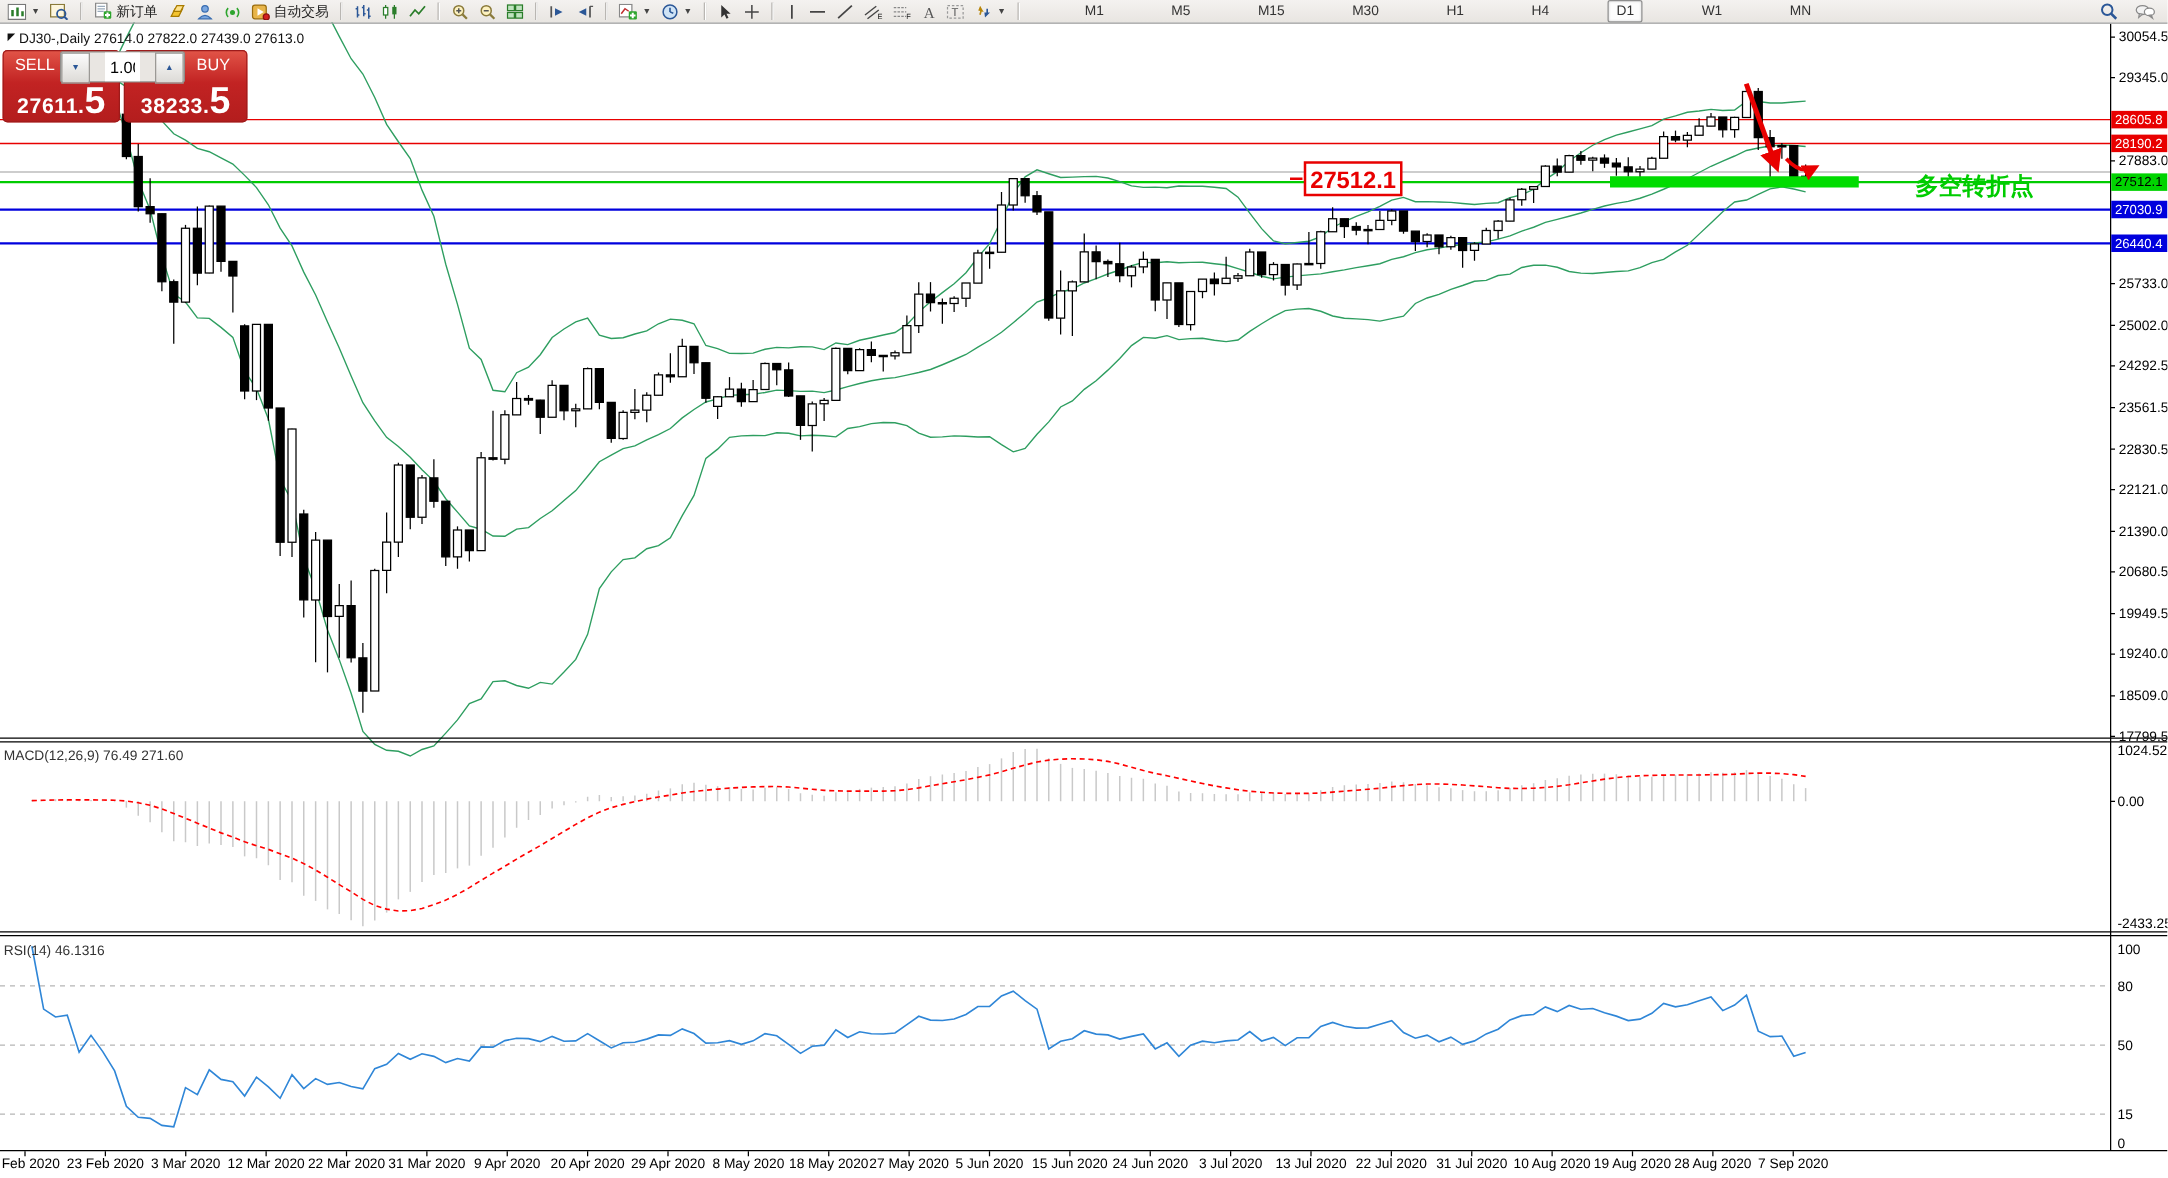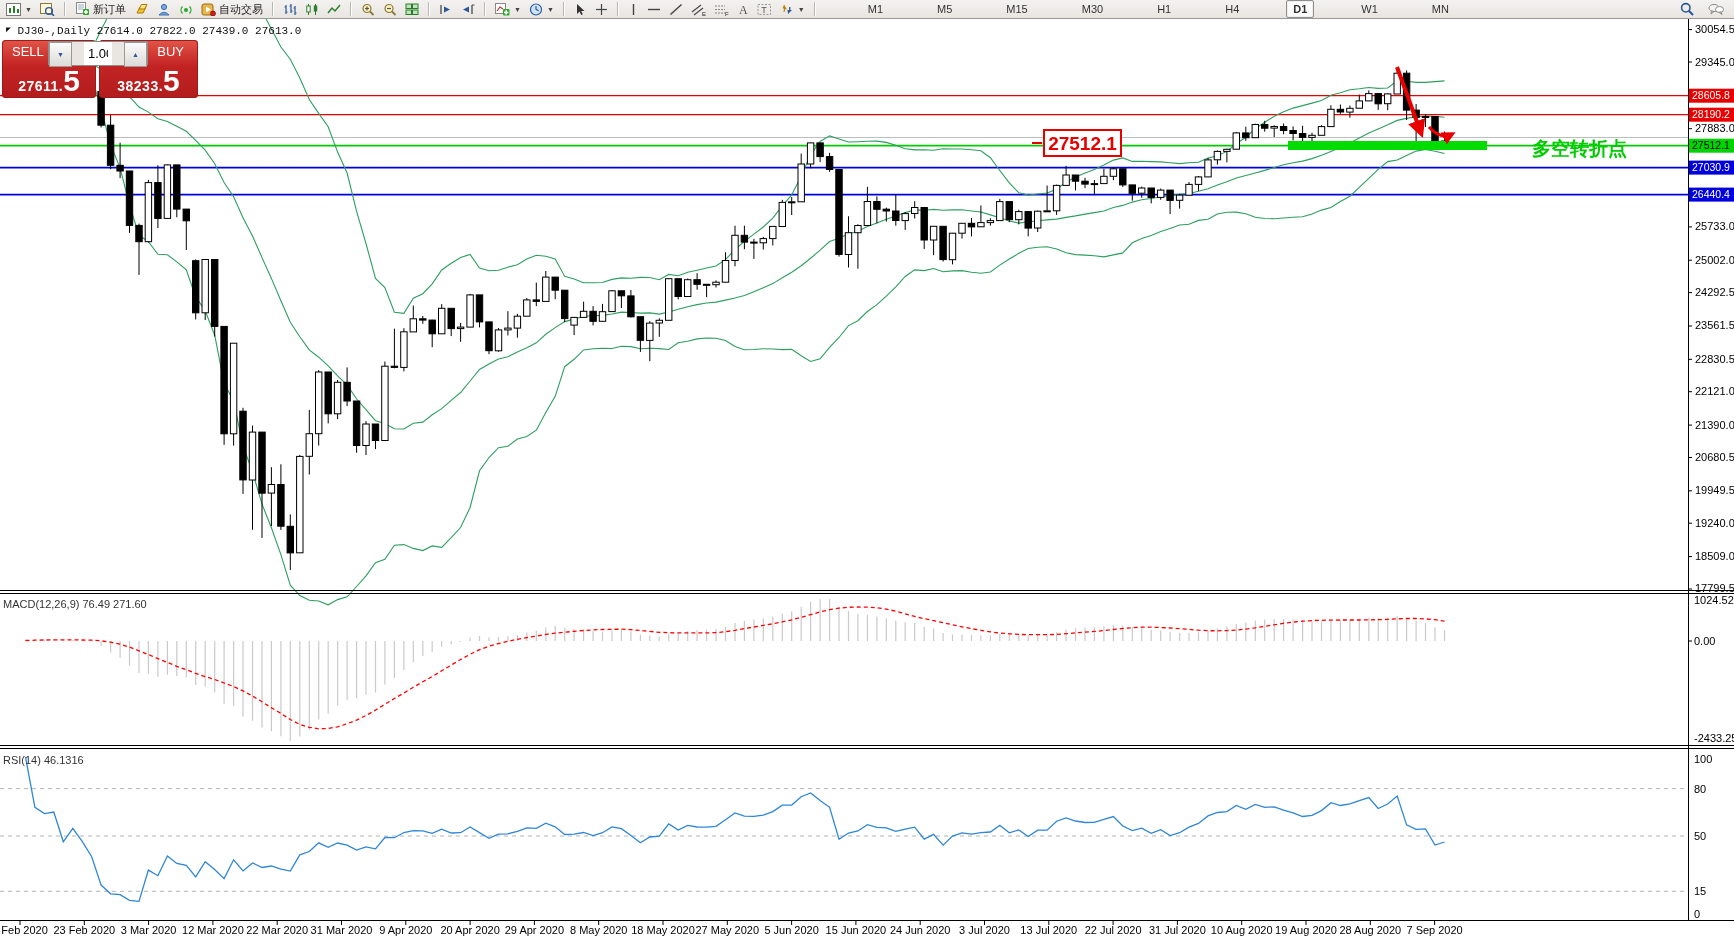--- a/index.html
+++ b/index.html
@@ -6,36 +6,36 @@
             font-family:"Liberation Sans",sans-serif;-webkit-font-smoothing:antialiased;}
   
   #toolbar{position:absolute;left:0;top:0;width:1734px;height:18px;background:linear-gradient(#f4f2f0,#e8e5e1);
            border-bottom:1px solid #9a9a9a;display:flex;align-items:center;font-size:11px;color:#222;z-index:30;}
   .tb-group{display:flex;align-items:center;height:18px;padding:0 2px;}
   .tb-sep{width:1px;height:14px;background:#b9b6b2;border-right:1px solid #fff;margin:0 3px;}
   .tb-btn{display:flex;align-items:center;gap:3px;padding:19px 3px;height:15px;border:1px solid transparent;border-radius:2px;cursor:default;white-space:nowrap;}
   .tb-btn svg{display:block;}
   .tb-caret{font-size:7px;color:#444;margin-left:1px;}
   .tf-btn{padding:1px 6px;height:14px;display:flex;align-items:center;border:1px solid transparent;border-radius:2px;color:#333;margin-left:40px;}
-  .tf-btn.active{background:#fdfdfd;border:1px solid #8e8e8e;box-shadow:inset 0 0 2px #cfcfcf;font-weight:bold;}
+  .tf-btn.active{background:#fdfdfd;border:1px solid #8e8e8e;box-shadow:inset 0 0 2px #cfcfcf;}
   #tb-right{margin-left:auto;display:flex;align-items:center;padding-right:6px;gap:6px;}
   
   #chart-svg{position:absolute;left:0;top:0;z-index:5;}
   
-  #symbol-header{position:absolute;left:6px;top:25px;font-size:11px;color:#111;z-index:20;font-family:Liberation Mono, monospace;}
+  #symbol-header{position:absolute;left:6px;top:25px;font-size:11px;color:#111;z-index:20;}
   
   #trade-panel{position:absolute;left:2px;top:40px;width:189px;height:58px;z-index:25;font-family:"Liberation Sans",sans-serif;}
   .col{position:absolute;top:0;height:58px;border-radius:4px;background:linear-gradient(#e25548,#c22323 45%,#b31d1d);box-shadow:inset 0 0 0 1px #9d1b1b;}
   #sell-col{left:0;width:94px;}
   #buy-col{left:97px;width:99px;}
   .side-label{position:absolute;top:4px;font-size:13px;color:#fff;}
   #sell-label{left:10px;}
   #buy-label{right:14px;}
   .big-price{position:absolute;bottom:3px;width:100%;text-align:center;color:#fff;font-weight:bold;}
-  .big-price .small{font-size:14px;letter-spacing:0.5px;}
+  .big-price .small{font-size:17px;letter-spacing:0.5px;}
   .big-price .big{font-size:30px;line-height:22px;}
   #vol-box{position:absolute;left:46px;top:1px;width:98px;height:23px;background:#e9e6e2;border:1px solid #8f8d8a;border-radius:2px;display:flex;z-index:2;gap:12px;}
   .spin-btn{width:21px;height:100%;background:linear-gradient(#fcfcfc,#dcdad6);border:1px solid #9b9995;display:flex;align-items:center;justify-content:center;font-size:7px;color:#2b5797;}
   #vol-input{flex:1;border:none;background:#fff;font-size:13px;text-align:right;padding:0 4px;color:#000;outline:none;min-width:0;}
 </style>
 </head>
 <body>
 
 <div id="toolbar">
   <div class="tb-group">

